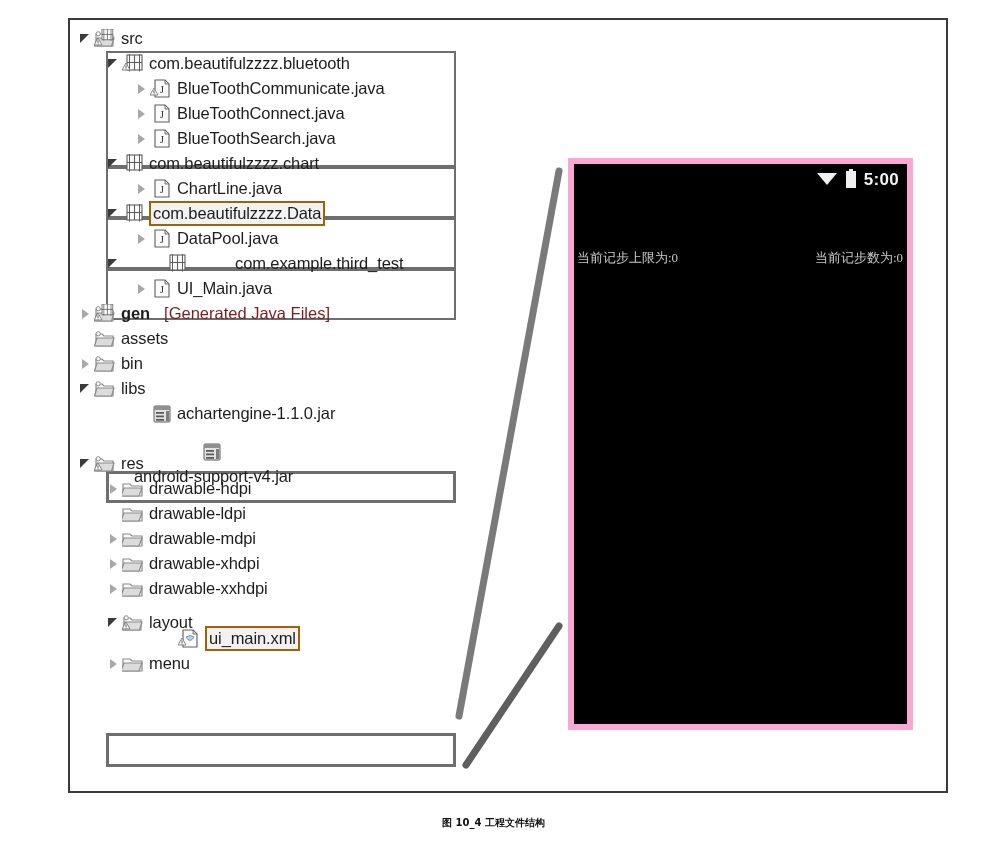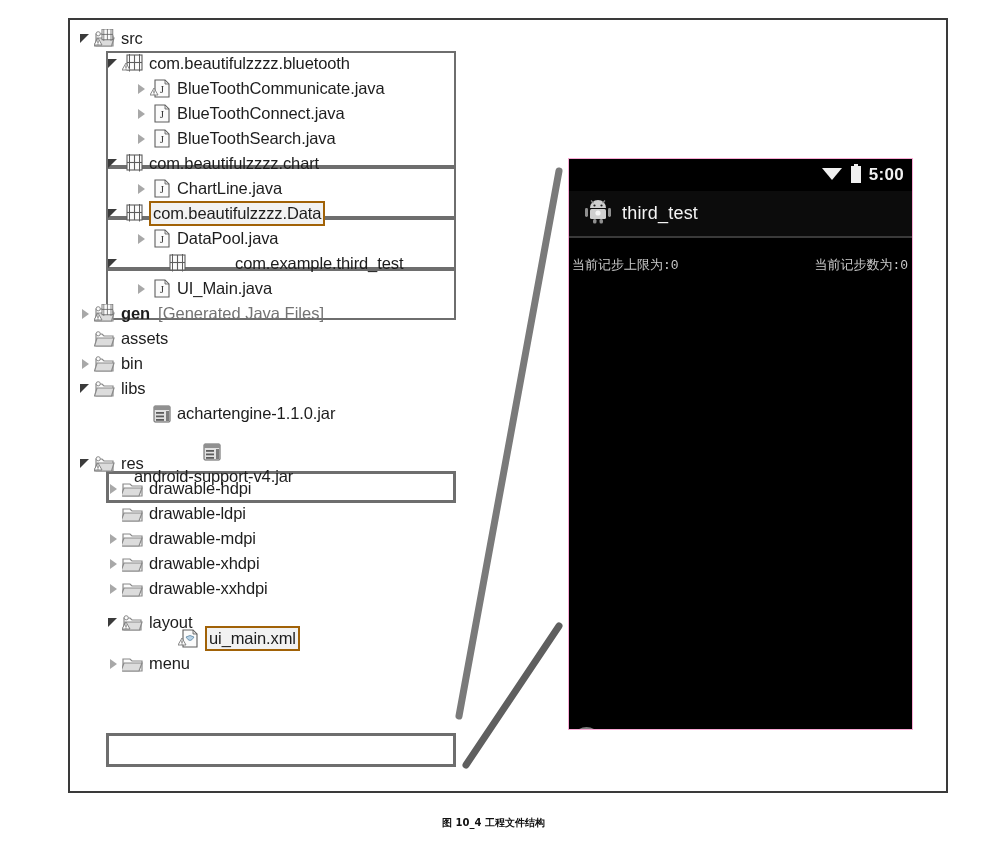--- a/index.html
+++ b/index.html
@@ -43,21 +43,21 @@
     white-space: nowrap;
     font-size: 16.5px;
     color: #1d1d1d;
     box-sizing: border-box;
   }
   .tree-row .label {
     line-height: 25px;
     letter-spacing: -0.1px;
   }
   .tree-row .label.bold { font-weight: bold; }
-  .tree-row .sublabel { color: #737373; margin-left: 8px; }
+  .tree-row .sublabel { color: #7f1d1d; margin-left: 14px; }
   .tree-row .label.selected {
     background: #f2f2f2;
     border: 2px solid #a16207;
     padding: 0 2px;
     line-height: 21px;
   }
 
   
   .exp {
     width: 16px;
@@ -112,21 +112,21 @@
   .group-box.thick { border-width: 3px; }
 
   
   #phone-mock {
     position: absolute;
     left: 568px;
     top: 158px;
     width: 345px;
     height: 572px;
     background: #000000;
-    border: 1px solid #f9a8d4;
+    border: 6px solid #f9a8d4;
     box-sizing: border-box;
     overflow: hidden;
   }
   #status-bar {
     position: absolute;
     left: 0; top: 0;
     width: 100%;
     height: 32px;
     background: #000;
     display: flex;
@@ -161,25 +161,25 @@
     letter-spacing: 0.2px;
   }
   #app-canvas {
     position: absolute;
     left: 0; top: 81px;
     right: 0; bottom: 0;
     background: #000;
   }
   .step-label {
     position: absolute;
-    top: 16px;
+    top: 4px;
     color: #c9c9c9;
     font-size: 13px;
     white-space: nowrap;
-    font-family: Liberation Mono, monospace;
+    font-family: Liberation Serif, serif;
   }
   #step-limit-label { left: 3px; }
   #step-count-label { right: 4px; }
 
   #seek-bar {
     position: absolute;
     left: 0;
     top: 487px;
     width: 100%;
     height: 30px;
@@ -637,38 +637,20 @@
     </span>
     <span style="display:inline-block;margin-left:7px;">
       <svg width="12" height="19" viewBox="0 0 12 19">
         <rect x="4" y="0" width="4" height="2" fill="#f0f0f0"></rect>
         <rect x="1" y="2" width="10" height="17" fill="#f0f0f0"></rect>
       </svg>
     </span>
     <span class="clock">5:00</span>
   </div>
 
-  <div id="action-bar">
-    <span style="display:inline-block;">
-      <svg width="26" height="24" viewBox="0 0 26 24">
-        <rect x="0" y="8" width="3" height="9" rx="1.4" fill="#8f8f8f"></rect>
-        <rect x="23" y="8" width="3" height="9" rx="1.4" fill="#8f8f8f"></rect>
-        <path d="M5 8 A8 8 0 0 1 21 8 Z" fill="#cfcfcf"></path>
-        <rect x="5" y="9" width="16" height="10" rx="1.5" fill="#cfcfcf"></rect>
-        <rect x="8" y="19" width="3.5" height="4.5" rx="1.5" fill="#8f8f8f"></rect>
-        <rect x="14.5" y="19" width="3.5" height="4.5" rx="1.5" fill="#8f8f8f"></rect>
-        <circle cx="9.5" cy="5.5" r="1.1" fill="#1c1c1c"></circle>
-        <circle cx="16.5" cy="5.5" r="1.1" fill="#1c1c1c"></circle>
-        <circle cx="13" cy="13" r="2.6" fill="#f4f4f4"></circle>
-        <line x1="6" y1="0.5" x2="8.5" y2="3.2" stroke="#8f8f8f" stroke-width="1.2"></line>
-        <line x1="20" y1="0.5" x2="17.5" y2="3.2" stroke="#8f8f8f" stroke-width="1.2"></line>
-      </svg>
-    </span>
-    <span class="app-title">third_test</span>
-  </div>
 
   <div id="app-canvas">
 
     <span id="step-limit-label" class="step-label">当前记步上限为:0</span>
     <span id="step-count-label" class="step-label">当前记步数为:0</span>
 
     <div id="seek-bar">
 
       <div class="thumb-halo"></div>
 

